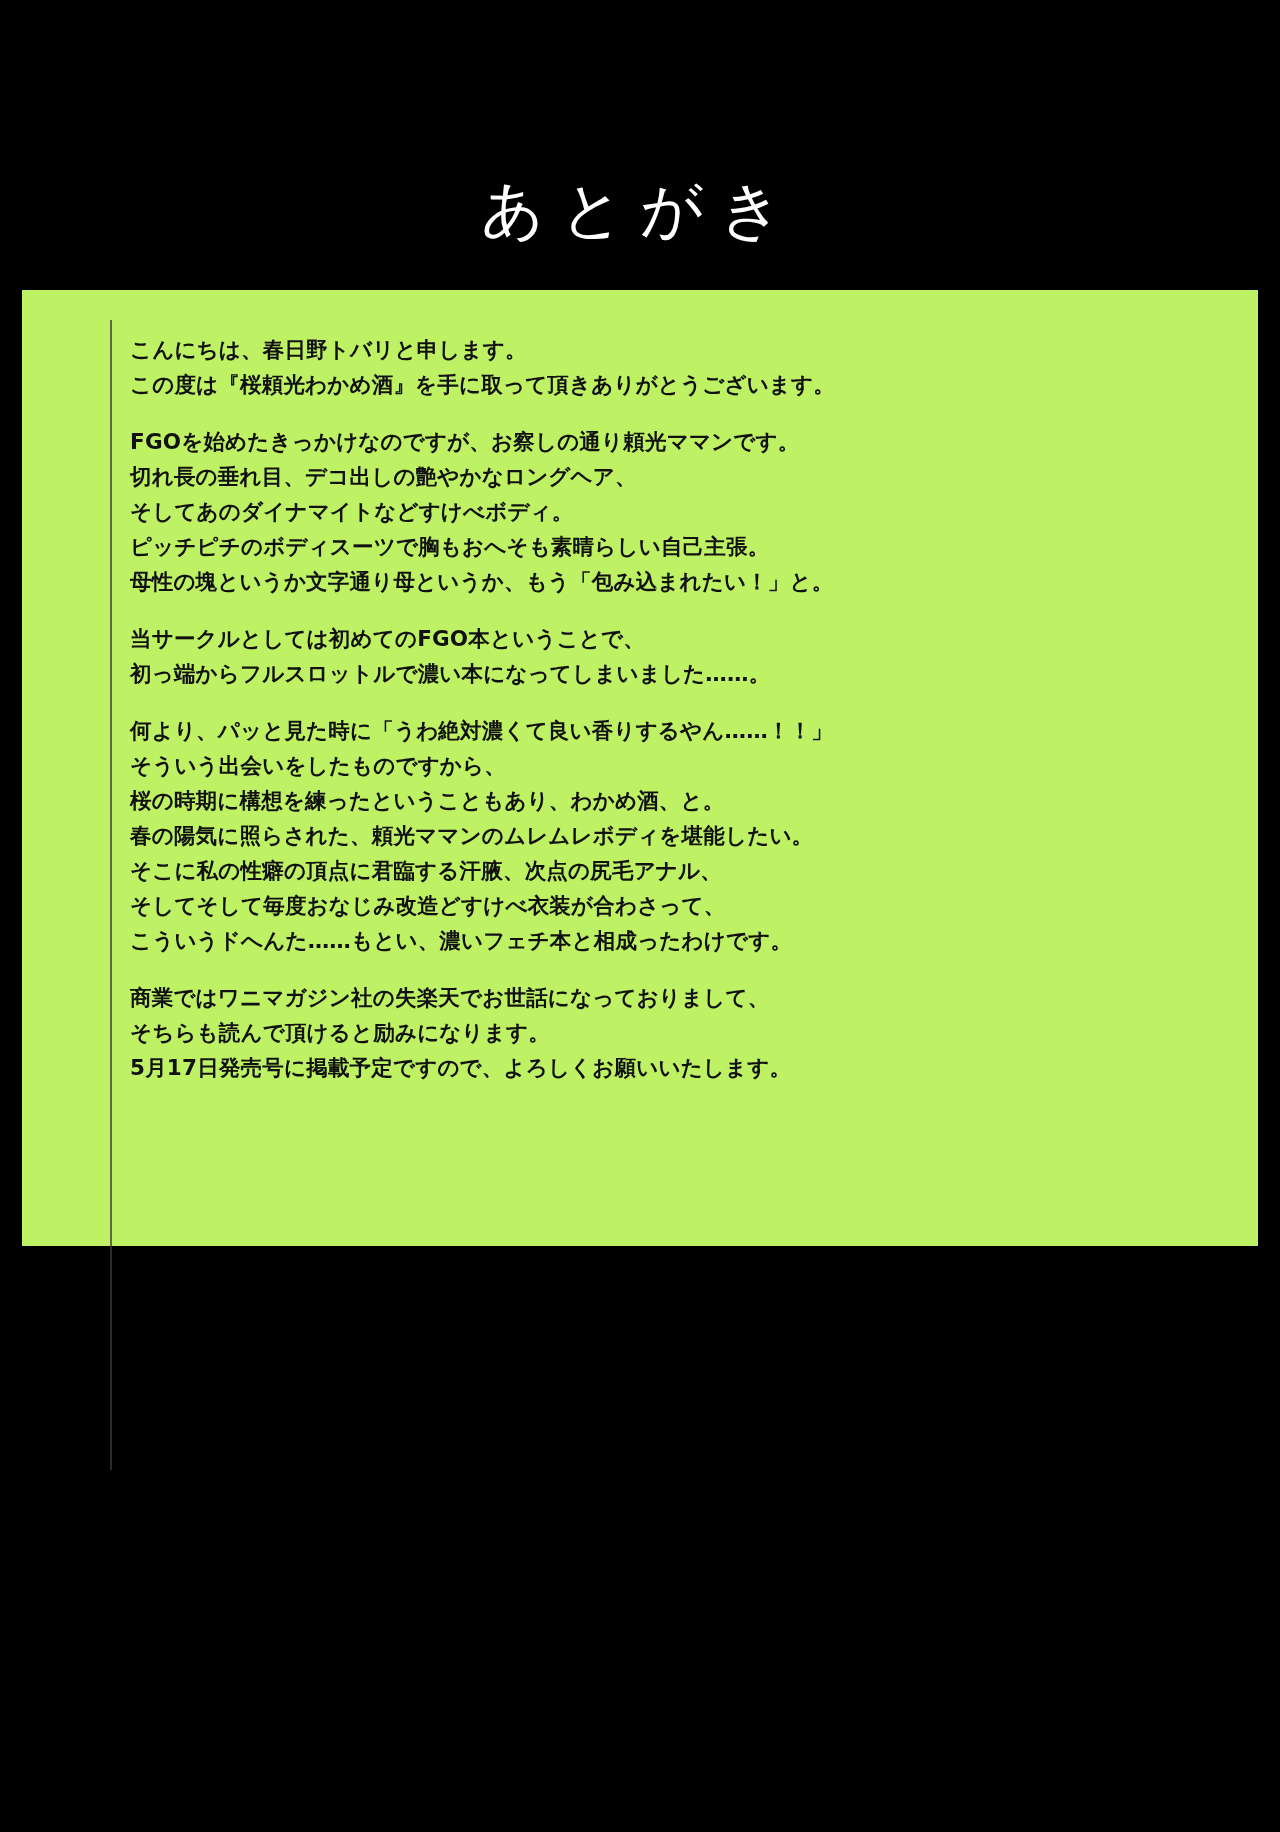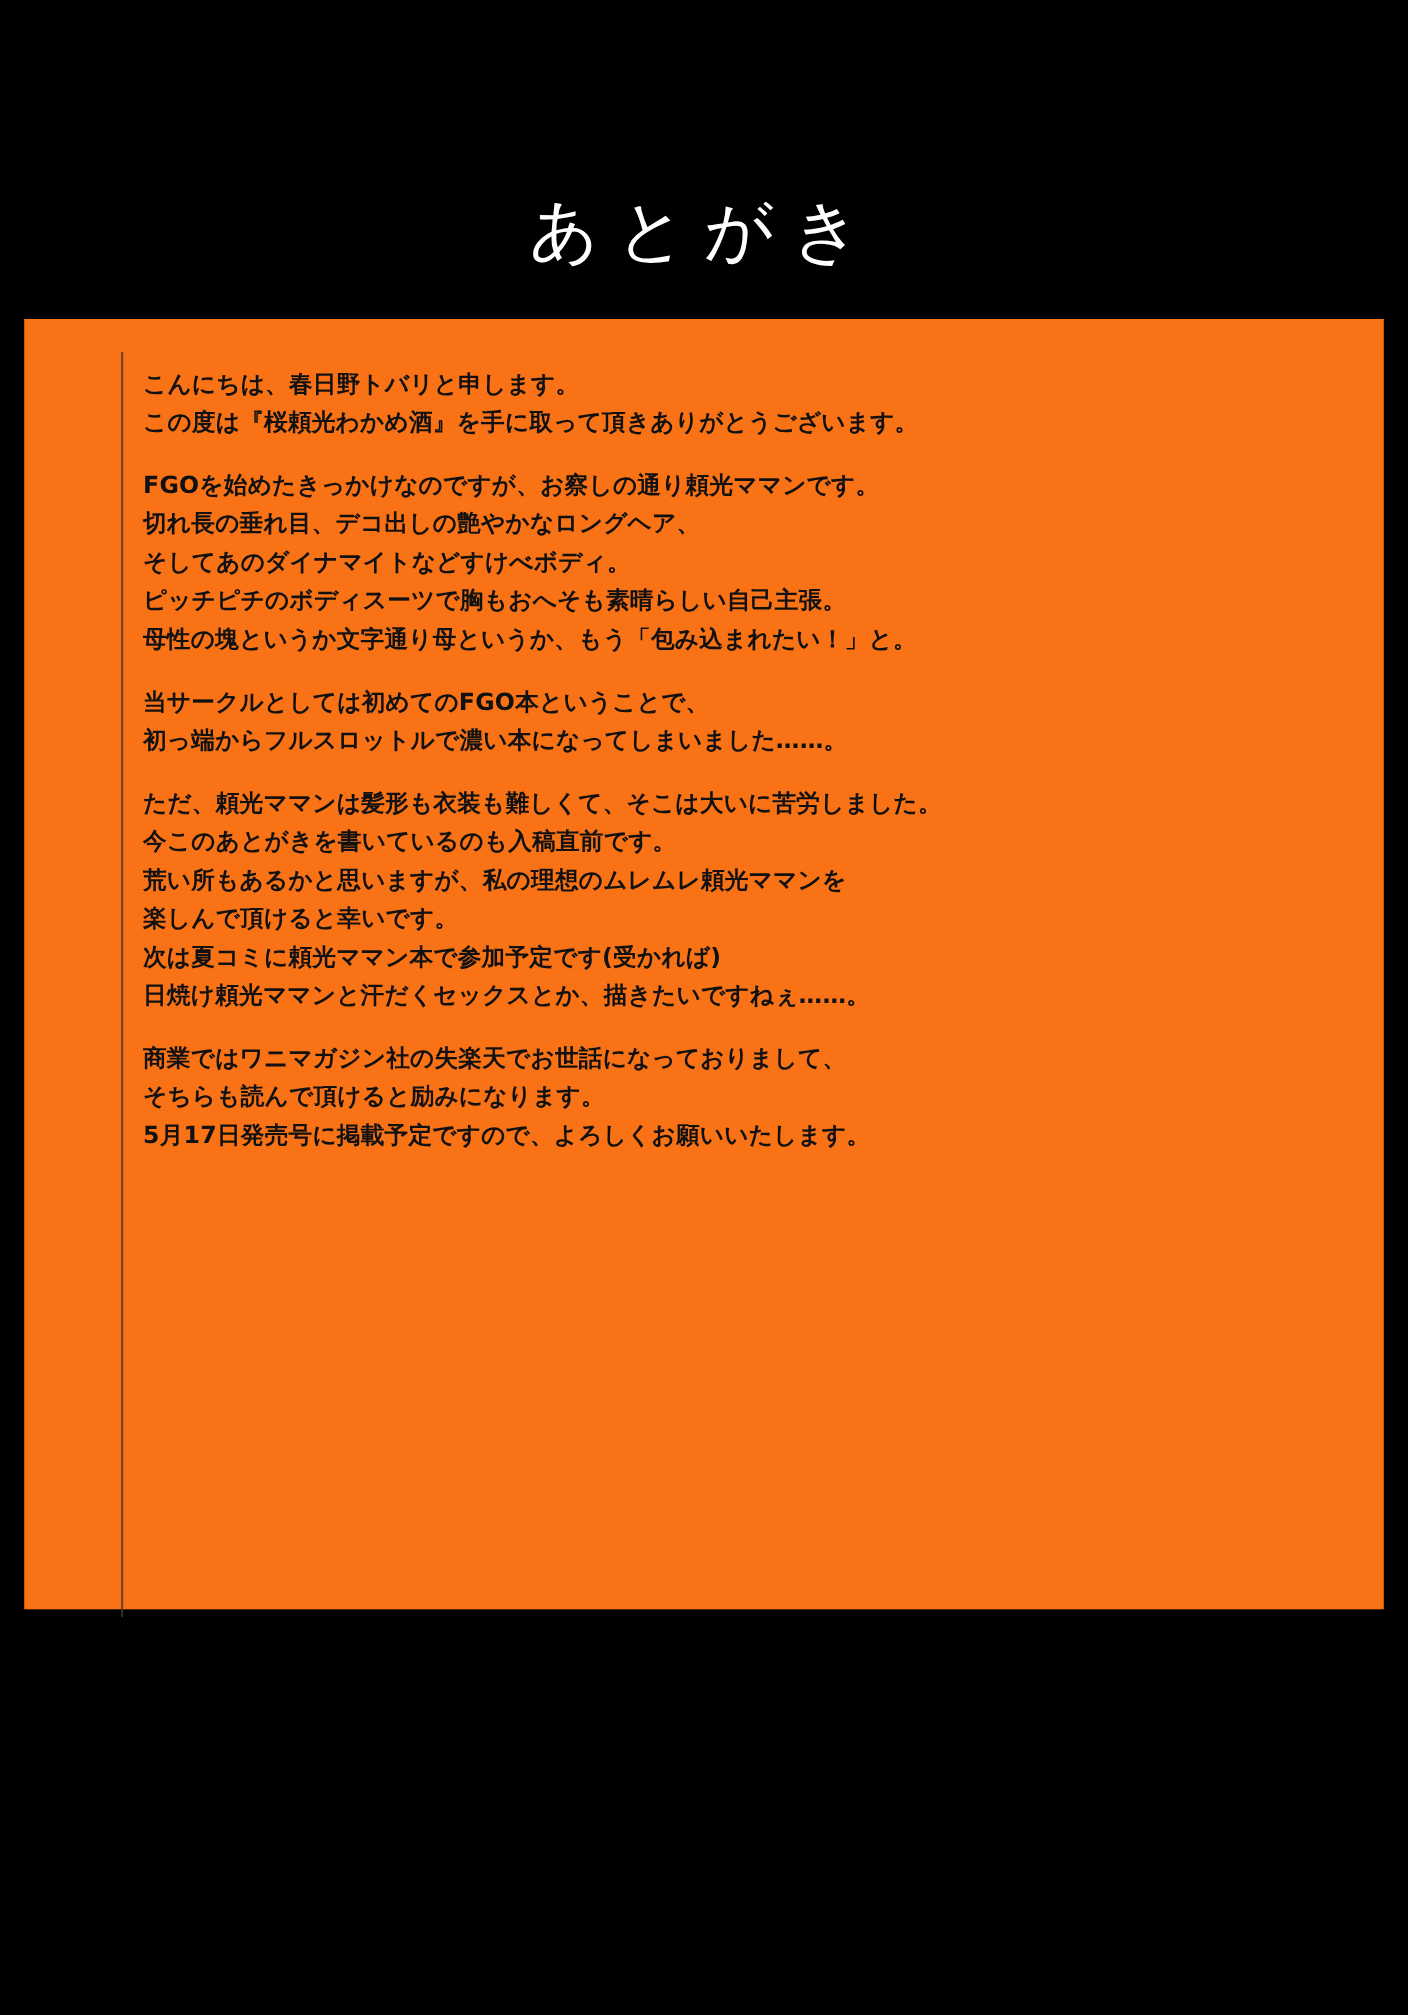--- a/index.html
+++ b/index.html
@@ -40,22 +40,22 @@
     font-weight: 400;
     padding-bottom: 38px;
     white-space: nowrap;
   }
   
   .sheet {
     position: absolute;
     left: 22px;
     top: 290px;
     width: 1236px;
-    height: 1173px;
-    background: #f97316;
+    height: 956px;
+    background: #bef264;
   }
   
   .sheet-rule {
     position: absolute;
     left: 88px;
     top: 30px;
     width: 2px;
     height: 1150px;
     background: #3a3a3a;
     opacity: 0.75;
@@ -103,26 +103,27 @@
     <div class="body-text">
       <p class="para">こんにちは、春日野トバリと申します。
 この度は『桜頼光わかめ酒』を手に取って頂きありがとうございます。</p>
       <p class="para">FGOを始めたきっかけなのですが、お察しの通り頼光ママンです。
 切れ長の垂れ目、デコ出しの艶やかなロングヘア、
 そしてあのダイナマイトなどすけべボディ。
 ピッチピチのボディスーツで胸もおへそも素晴らしい自己主張。
 母性の塊というか文字通り母というか、もう「包み込まれたい！」と。</p>
       <p class="para">当サークルとしては初めてのFGO本ということで、
 初っ端からフルスロットルで濃い本になってしまいました……。</p>
-      <p class="para">ただ、頼光ママンは髪形も衣装も難しくて、そこは大いに苦労しました。
-今このあとがきを書いているのも入稿直前です。
-荒い所もあるかと思いますが、私の理想のムレムレ頼光ママンを
-楽しんで頂けると幸いです。
-次は夏コミに頼光ママン本で参加予定です(受かれば)
-日焼け頼光ママンと汗だくセックスとか、描きたいですねぇ……。</p>
+      <p class="para">何より、パッと見た時に「うわ絶対濃くて良い香りするやん……！！」
+そういう出会いをしたものですから、
+桜の時期に構想を練ったということもあり、わかめ酒、と。
+春の陽気に照らされた、頼光ママンのムレムレボディを堪能したい。
+そこに私の性癖の頂点に君臨する汗腋、次点の尻毛アナル、
+そしてそして毎度おなじみ改造どすけべ衣装が合わさって、
+こういうドへんた……もとい、濃いフェチ本と相成ったわけです。</p>
       <p class="para">商業ではワニマガジン社の失楽天でお世話になっておりまして、
 そちらも読んで頂けると励みになります。
 5月17日発売号に掲載予定ですので、よろしくお願いいたします。</p>
     </div>
   </div>
 
   <div class="bottom-band"></div>
 
 </div>
 

